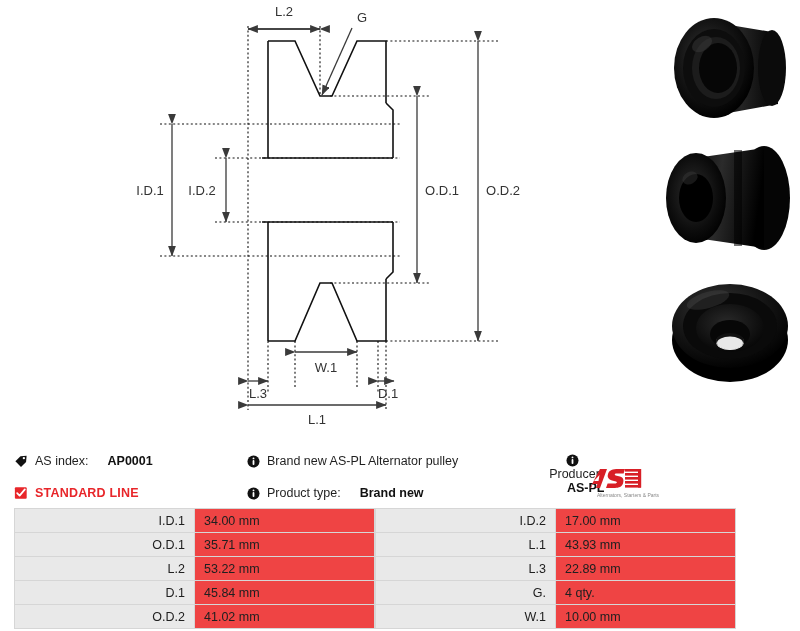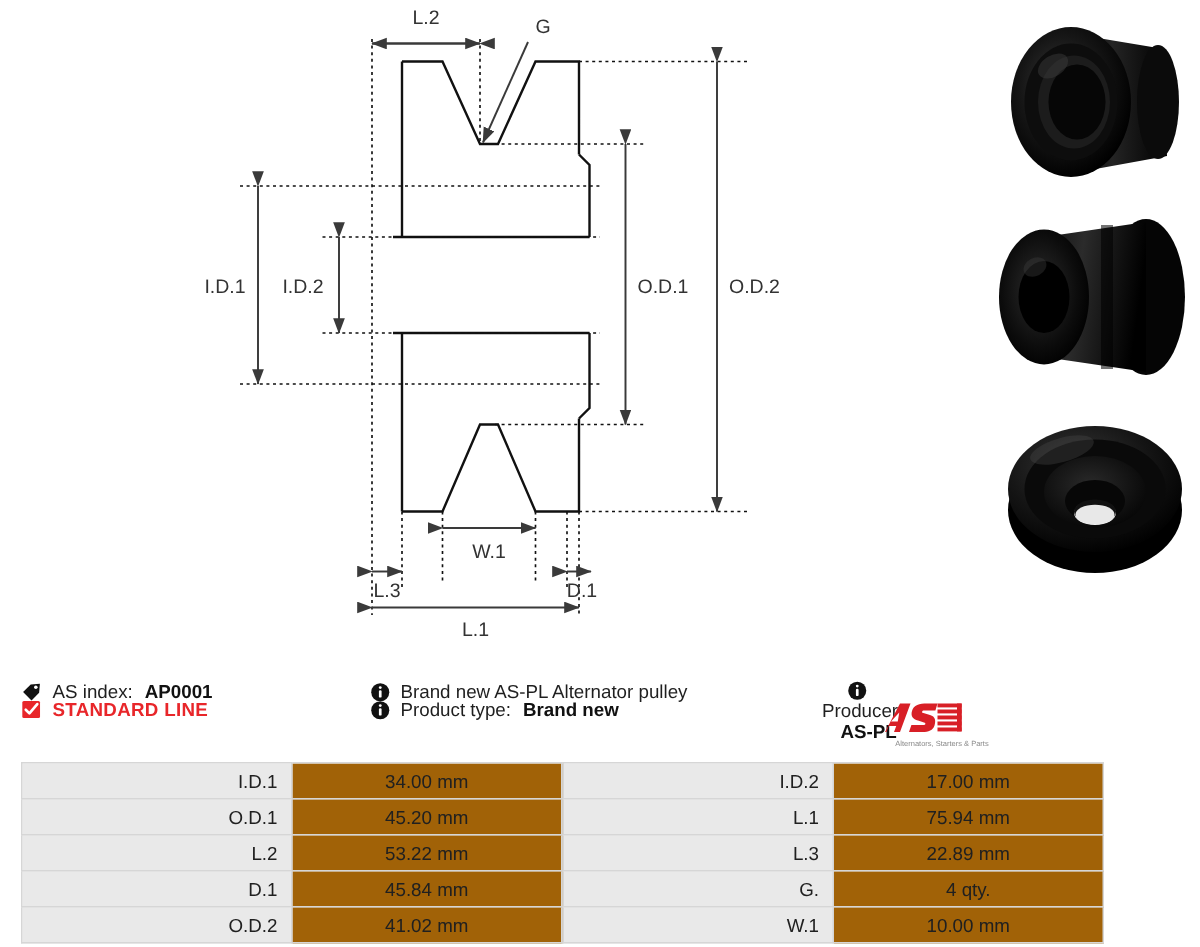--- a/index.html
+++ b/index.html
@@ -56,24 +56,24 @@
     display: flex;
     align-items: center;
     font-size: 12.5px;
     line-height: 14px;
     white-space: nowrap;
   }
   .m-c1 { left: 14px; }
   .m-c2 { left: 247px; }
   .m-c3 { left: 548px; flex-direction: column; }
   .m-r1 { top: 8px; }
-  .m-r2 { top: 20px; }
+  .m-r2 { top: 40px; }
 
   .meta-label { color: #1f1f1f; }
-  .meta-strong { font-weight: bold; color: #111; margin-left: 8px; }
+  .meta-strong { font-weight: bold; color: #111; margin-left: 19px; }
 
   .icon-slot {
     display: inline-flex;
     align-items: center;
     justify-content: center;
     margin-right: 7px;
     flex: 0 0 auto;
   }
 
   .std-line {
@@ -115,22 +115,22 @@
     vertical-align: middle;
   }
   td.k {
     width: 161px;
     background: #e9e9e9;
     text-align: right;
     color: #202020;
   }
   td.v {
     width: 161px;
-    background: #a16207;
-    text-align: center;
+    background: #ef4444;
+    text-align: left;
     color: #202020;
   }
 </style>
 </head>
 <body>
 
 <div id="top-area">
 
   <div id="drawing-pane">
     <svg width="660" height="436" viewBox="0 0 660 436" xmlns="http://www.w3.org/2000/svg">
@@ -401,21 +401,21 @@
 <div id="spec-wrap">
 
   <table class="spec-table">
     <tbody>
       <tr>
         <td class="k">I.D.1</td>
         <td class="v">34.00 mm</td>
       </tr>
       <tr>
         <td class="k">O.D.1</td>
-        <td class="v">45.20 mm</td>
+        <td class="v">35.71 mm</td>
       </tr>
       <tr>
         <td class="k">L.2</td>
         <td class="v">53.22 mm</td>
       </tr>
       <tr>
         <td class="k">D.1</td>
         <td class="v">45.84 mm</td>
       </tr>
       <tr>
@@ -426,21 +426,21 @@
   </table>
 
   <table class="spec-table">
     <tbody>
       <tr>
         <td class="k">I.D.2</td>
         <td class="v">17.00 mm</td>
       </tr>
       <tr>
         <td class="k">L.1</td>
-        <td class="v">75.94 mm</td>
+        <td class="v">43.93 mm</td>
       </tr>
       <tr>
         <td class="k">L.3</td>
         <td class="v">22.89 mm</td>
       </tr>
       <tr>
         <td class="k">G.</td>
         <td class="v">4 qty.</td>
       </tr>
       <tr>

